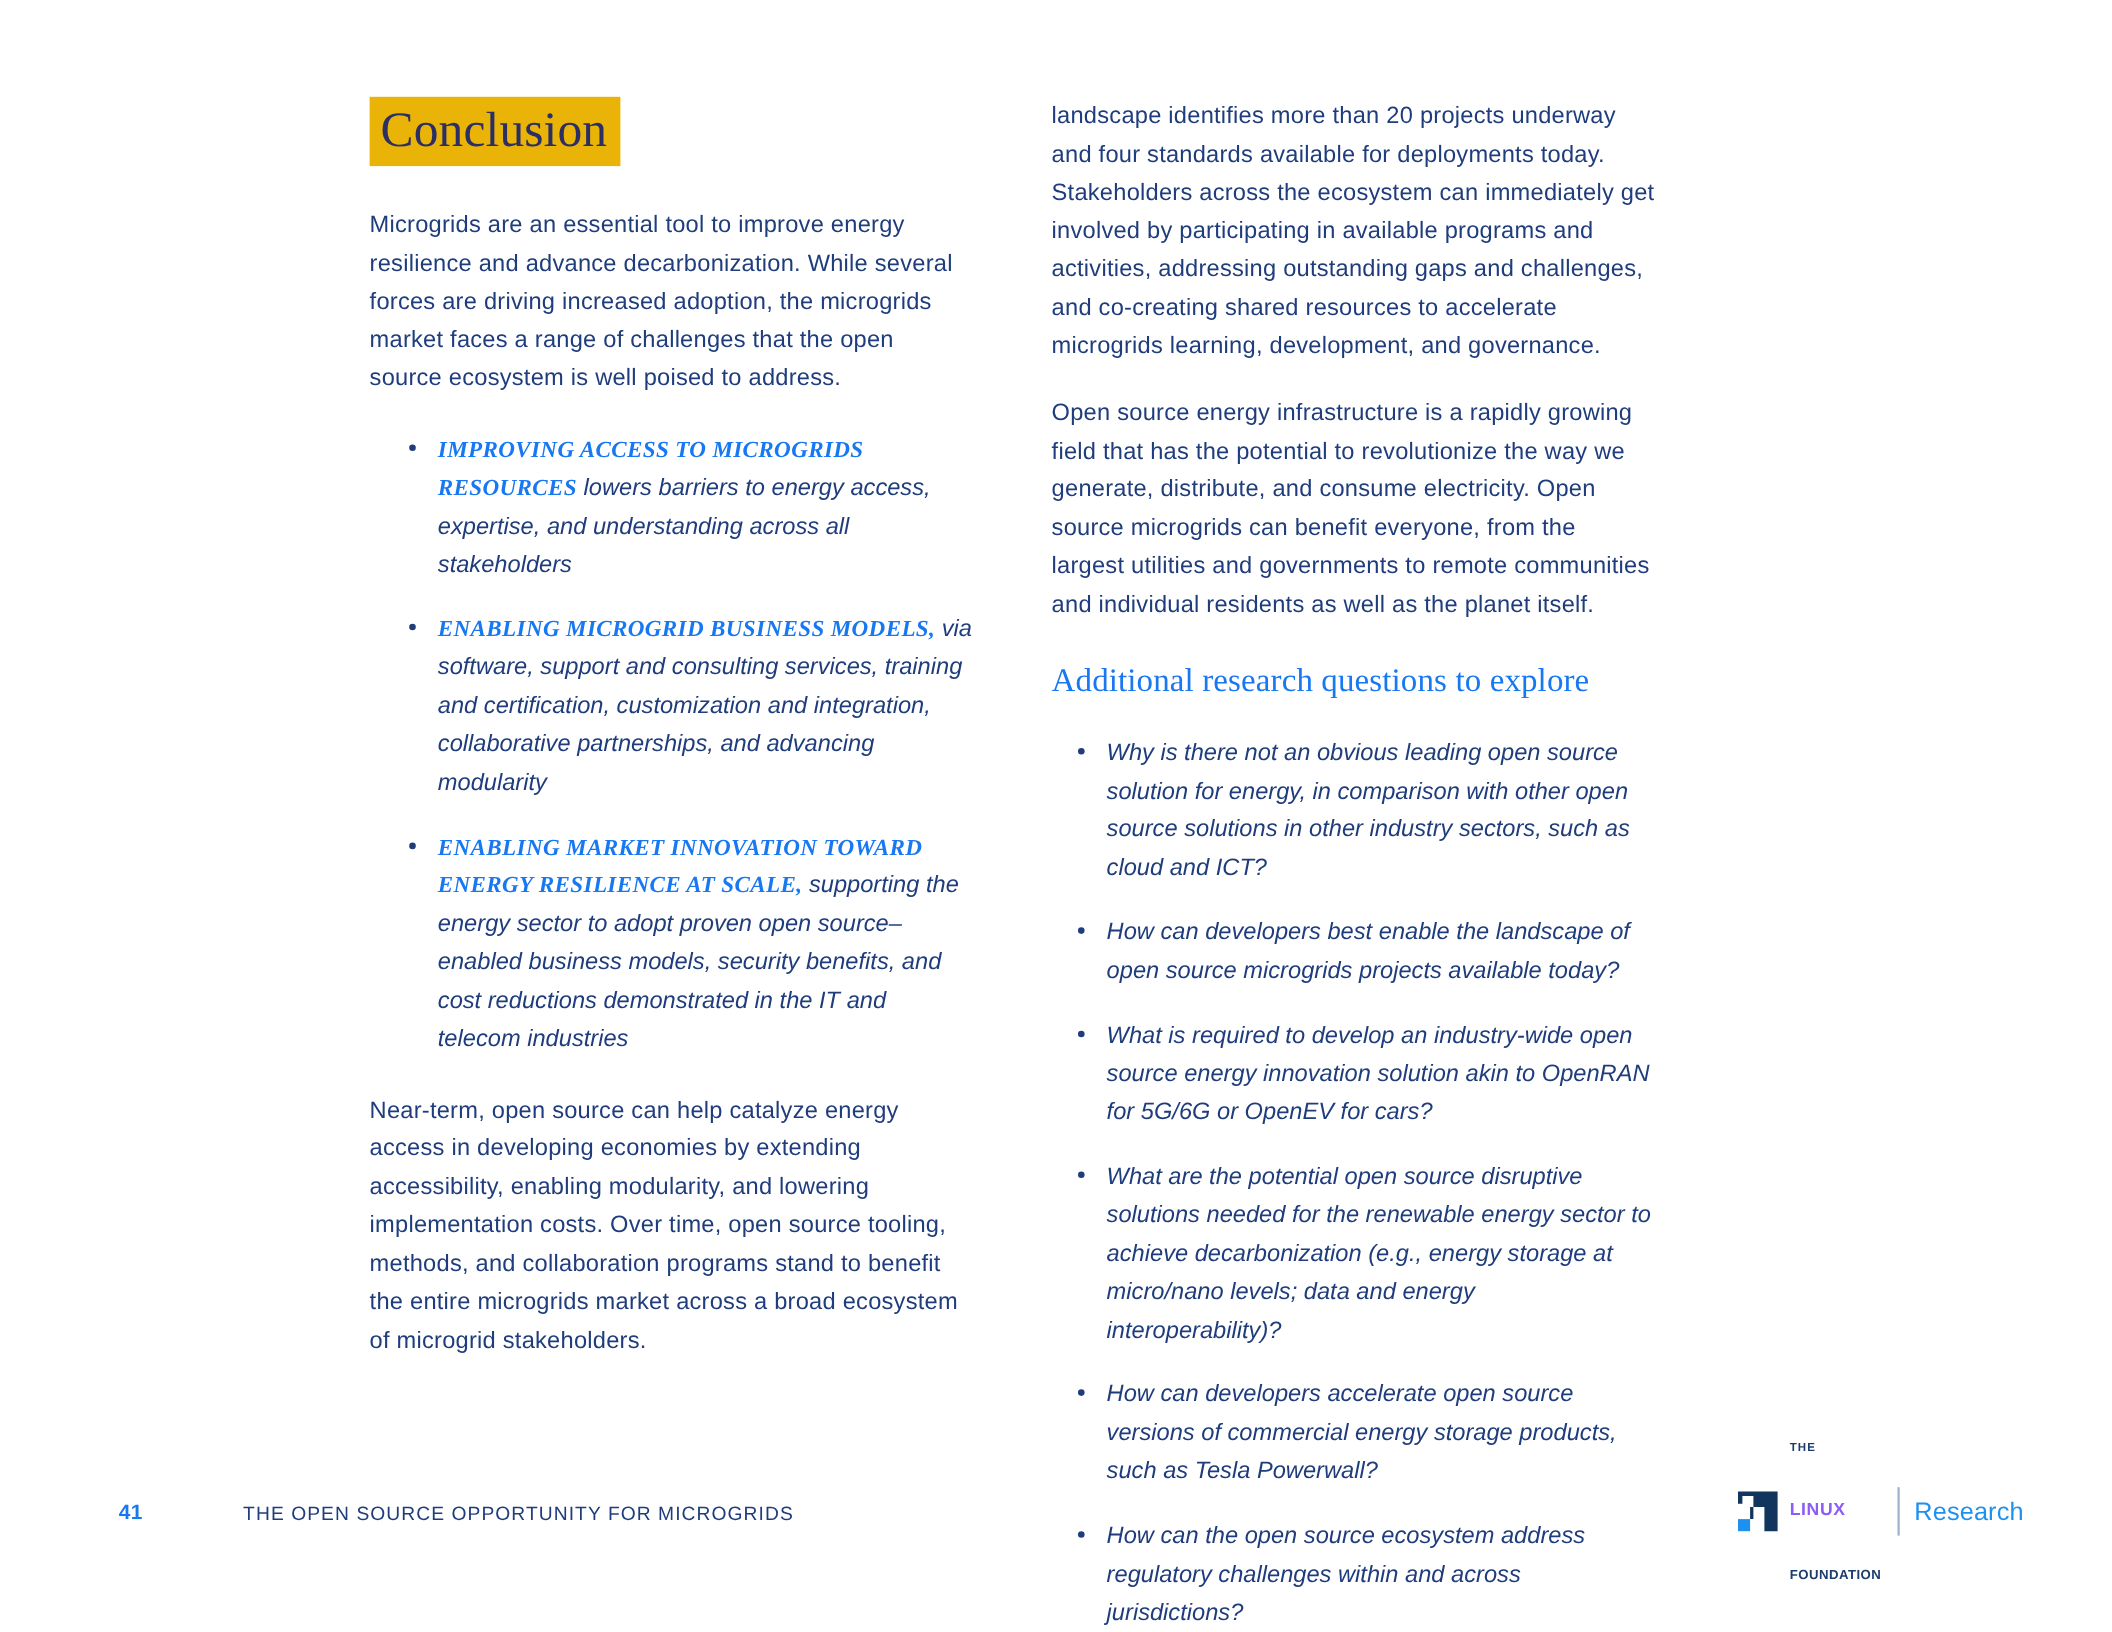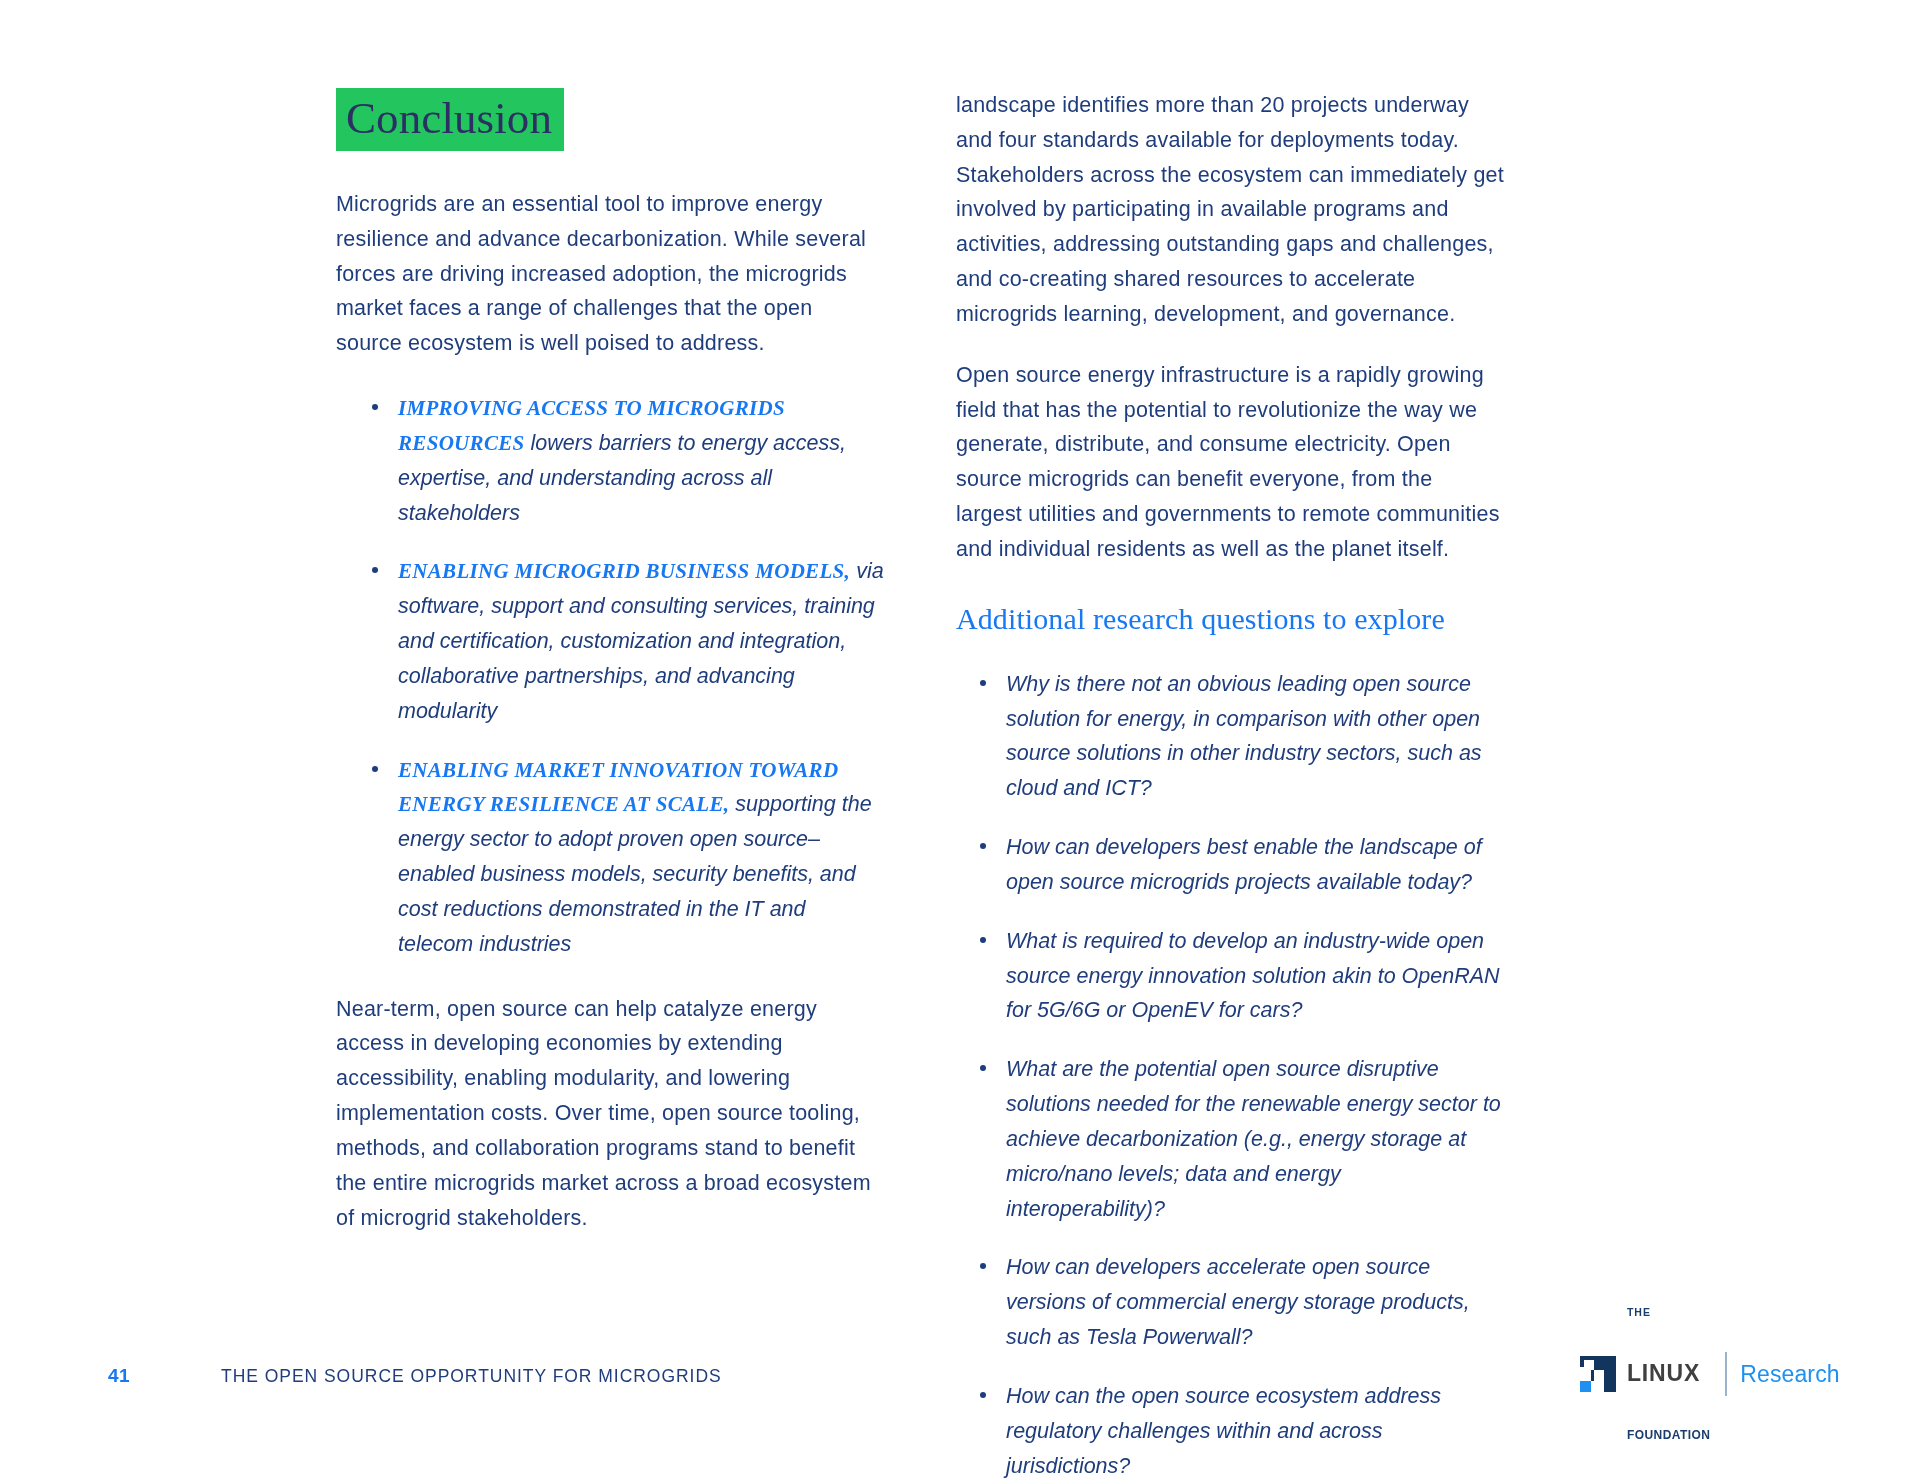--- a/index.html
+++ b/index.html
@@ -37,21 +37,21 @@
     flex: 0 0 548px;
   }
 
   
   .section-title-wrap {
     margin: 0 0 36px 0;
     line-height: 0;
   }
   .section-title {
     display: inline-block;
-    background: #22c55e;
+    background: #eab308;
     color: #2B2F63;
     font-family: "Liberation Serif", serif;
     font-size: 45px;
     line-height: 1.0;
     padding: 8px 12px 10px 10px;
     letter-spacing: 0.1px;
   }
 
   
   p.body {
@@ -167,22 +167,22 @@
     gap: 43px;
   }
   .lw-the {
     color: #1B3D6D;
     font-size: 10.5px;
     font-weight: bold;
     letter-spacing: 0.09em;
     margin-bottom: 1px;
   }
   .lw-linux {
-    color: #404040;
-    font-size: 23px;
+    color: #8b5cf6;
+    font-size: 16px;
     font-weight: bold;
     letter-spacing: 0.035em;
     line-height: 1;
   }
   .lw-foundation {
     color: #1B3D6D;
     font-size: 12px;
     font-weight: bold;
     letter-spacing: 0.035em;
     margin-top: 1px;

